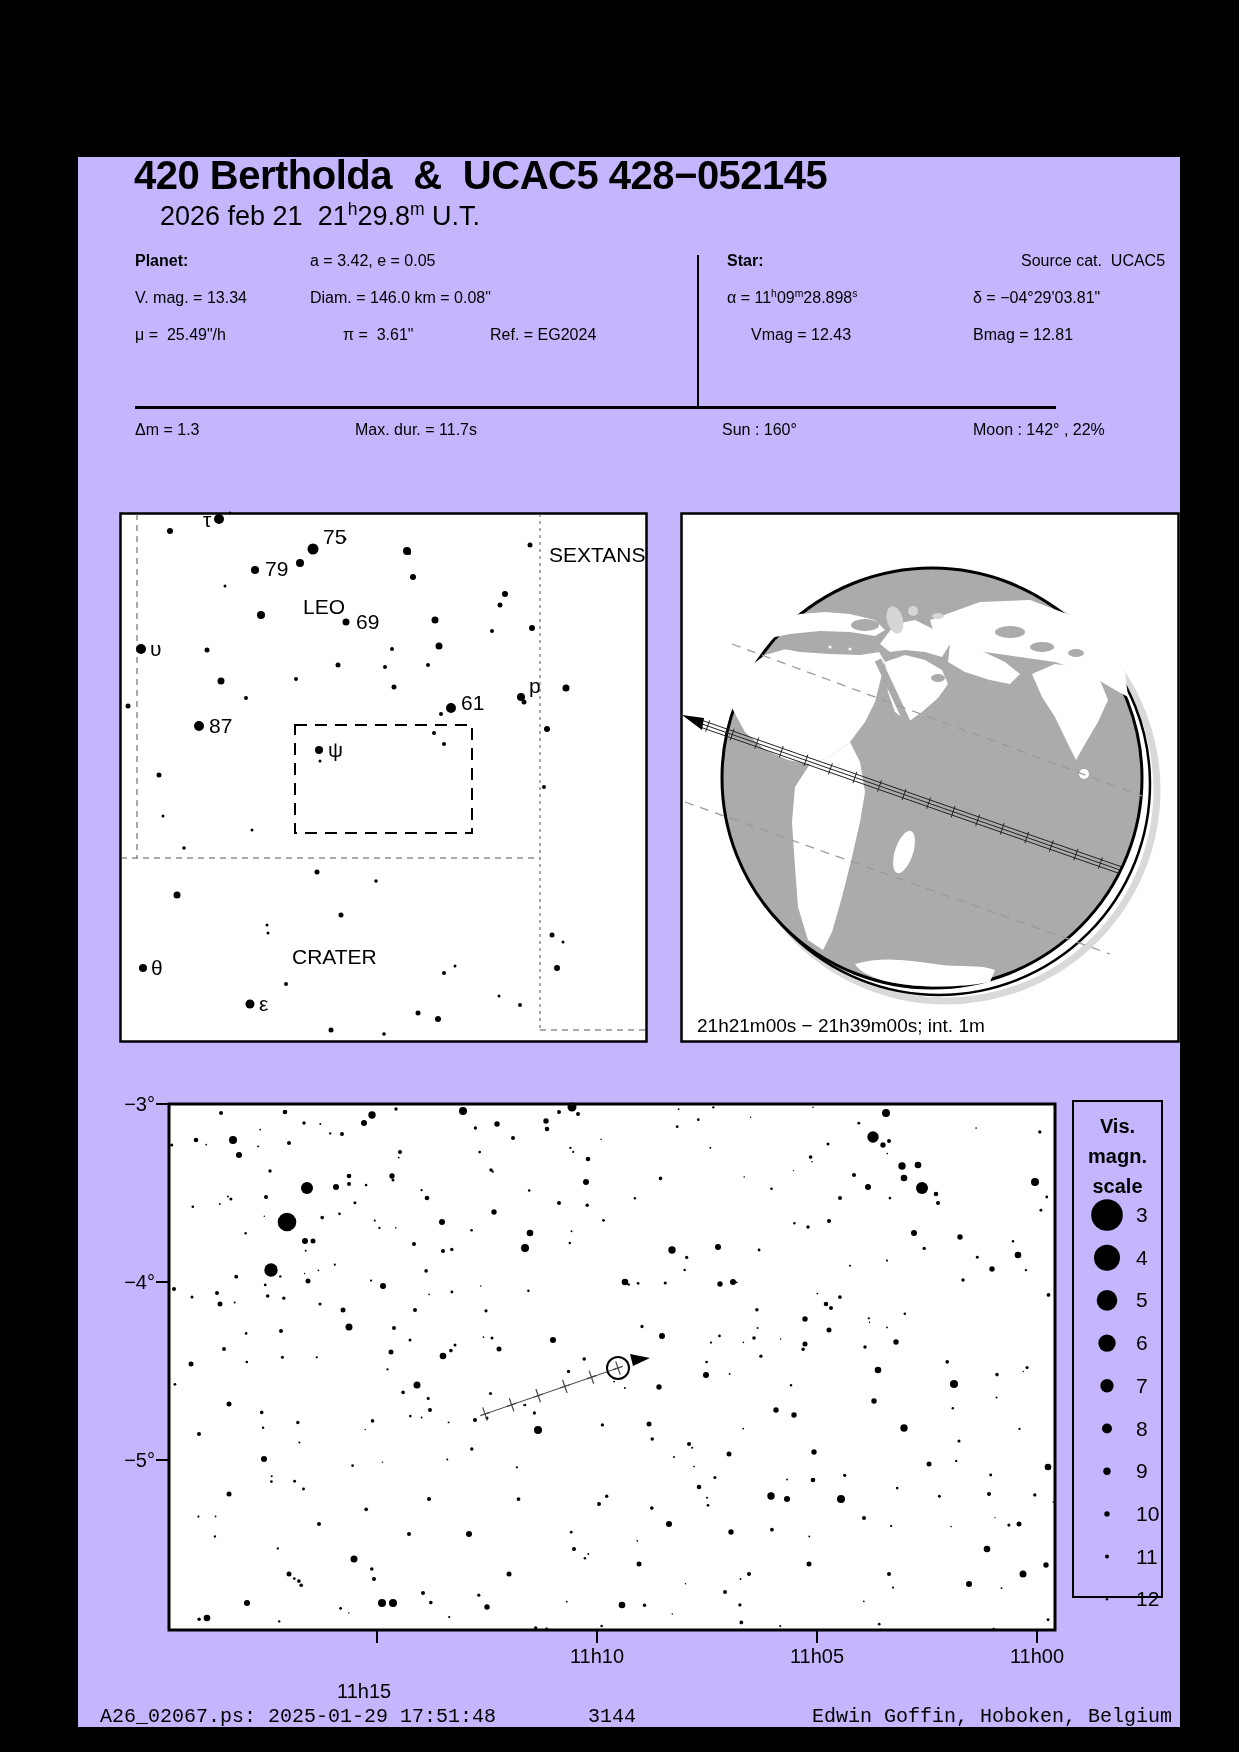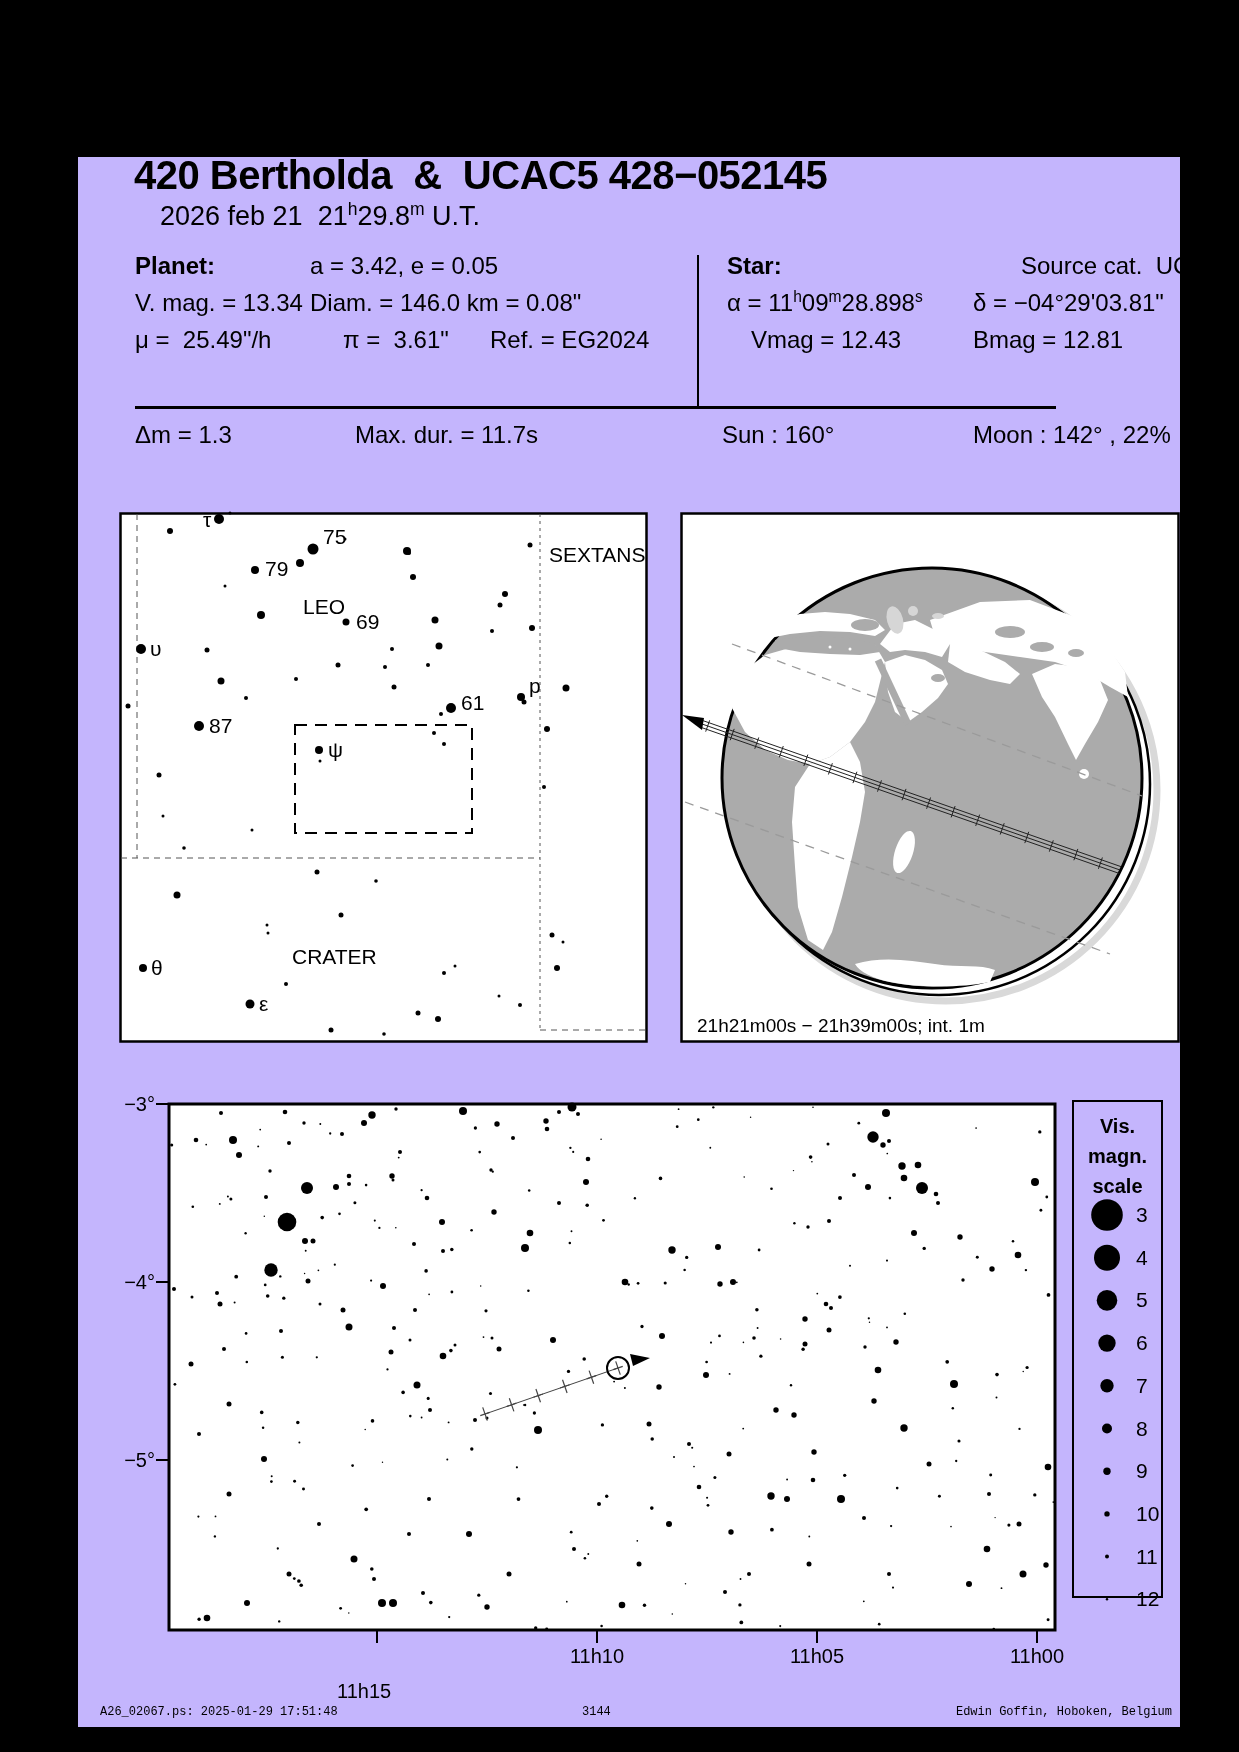--- a/index.html
+++ b/index.html
@@ -4,22 +4,22 @@
 <style>
   html,body{margin:0;padding:0;background:#000;}
   body{width:1239px;height:1752px;position:relative;font-family:"Liberation Sans",sans-serif;color:#000;}
   #paper{position:absolute;left:78px;top:157px;width:1102px;height:1570px;background:#c4b5fd;overflow:hidden;}
   .abs{position:absolute;}
   .bold{font-weight:bold;}
   sup.u{font-size:65%;vertical-align:super;line-height:0;}
   #title{left:56px;top:-4px;font-size:40px;font-weight:bold;letter-spacing:-0.5px;white-space:pre;}
   #dateline{left:82px;top:44px;font-size:27px;white-space:pre;}
   .hrule{position:absolute;background:#000;}
-  .lbl{position:absolute;font-size:24px;white-space:pre;}
-  #footer span{position:absolute;font-family:"Liberation Mono",monospace;font-size:12px;white-space:pre;}
+  .lbl{position:absolute;font-size:16px;white-space:pre;}
+  #footer span{position:absolute;font-family:"Liberation Mono",monospace;font-size:20px;white-space:pre;}
   .axlab{position:absolute;font-size:20px;}
   svg{position:absolute;overflow:visible;}
   .legtitle{position:absolute;font-size:20px;font-weight:bold;text-align:center;width:91px;}
 </style>
 </head>
 <body>
 
 <div id="paper">
 
   <div id="title" class="abs">420 Bertholda  &amp;  UCAC5 428−052145</div>
@@ -650,16 +650,16 @@
       <circle cx="35" cy="413.90000000000003" r="2.7" fill="#000"></circle>
       <text x="64" y="420.90000000000003" font-size="21">10</text>
       <circle cx="35" cy="456.6" r="2" fill="#000"></circle>
       <text x="64" y="463.6" font-size="21">11</text>
       <circle cx="35" cy="499.3" r="1.2" fill="#000"></circle>
       <text x="64" y="506.3" font-size="21">12</text>
     </svg>
 
   <div id="footer">
     <span style="left:22px;top:1548px;">A26_02067.ps: 2025-01-29 17:51:48</span>
-    <span style="left:504px;top:1548px;width:60px;text-align:left;">3144</span>
+    <span style="left:504px;top:1548px;width:60px;text-align:center;">3144</span>
     <span style="right:8px;top:1548px;">Edwin Goffin, Hoboken, Belgium</span>
   </div>
 </div>
 
 </body></html>

